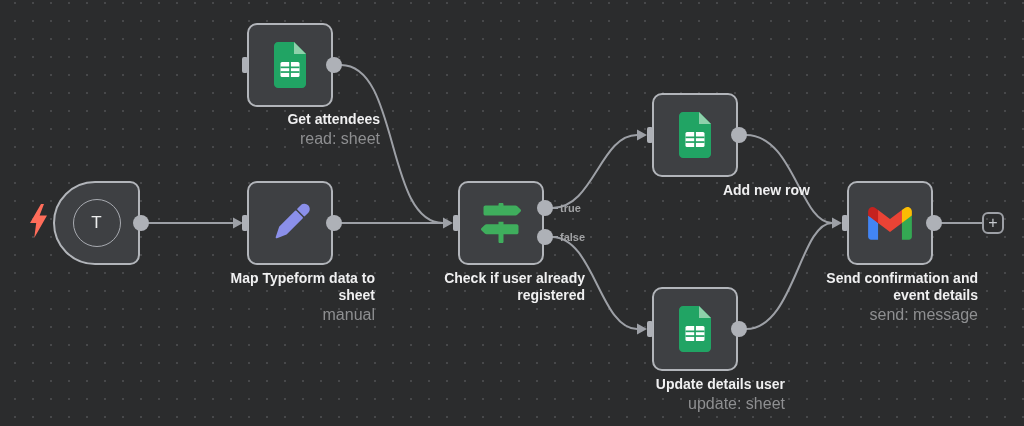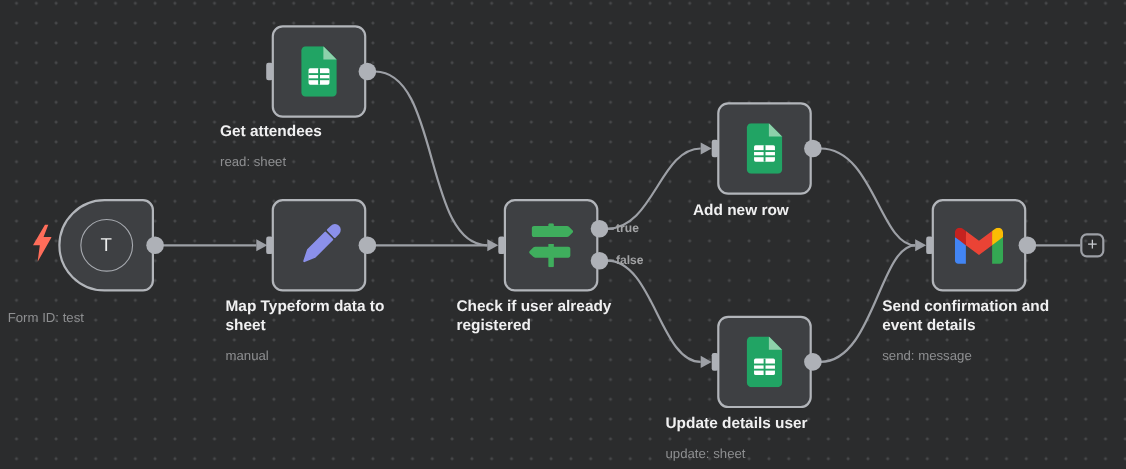--- a/index.html
+++ b/index.html
@@ -22,23 +22,23 @@
     display:flex;align-items:center;justify-content:center;
   }
   .node-box.trigger{width:87px;border-radius:42px 10px 10px 42px;}
   .trigger-circle{
     width:46px;height:46px;border:1.5px solid #a7aab0;border-radius:50%;
     display:flex;align-items:center;justify-content:center;
     color:#eceded;font-size:17px;
   }
   .out-dot{position:absolute;width:16px;height:16px;border-radius:50%;background:#aeb1b7;}
   .in-stub{position:absolute;width:6px;height:16px;border-radius:2px;background:#aeb1b7;}
-  .node-label{position:absolute;text-align:left;}
+  .node-label{position:absolute;text-align:right;}
   .node-title{font-size:14px;font-weight:700;color:#f0f0f1;line-height:1.22;}
-  .node-subtitle{font-size:12px;color:#8e8f91;margin-top:12px;}
+  .node-subtitle{font-size:16px;color:#8e8f91;margin-top:2px;}
   .branch-label{position:absolute;font-size:11px;color:#a2a3a5;font-weight:bold;}
   #add-btn{
     position:absolute;left:982px;top:212px;width:22px;height:22px;box-sizing:border-box;
     border:2px solid #9da0a6;border-radius:6px;background:transparent;
     display:flex;align-items:center;justify-content:center;
     color:#c6c9ce;font-size:16px;line-height:1;cursor:pointer;
   }
   .abs{position:absolute;}
 </style>
 </head>
@@ -72,21 +72,20 @@
     <path d="M11 0 L0 19 H6.2 L4.2 34 L17 11.5 H9.6 L14 0 Z" fill="#ff6d5a"></path>
   </svg>
 
   <div class="node-box trigger" style="left:53px;top:181px">
     <div class="trigger-circle">
       <span>T</span>
     </div>
   </div>
   <div class="out-dot" style="left:133px;top:215px"></div>
   <div class="node-label" style="left:7px;top:270px;width:180px">
-    <div class="node-subtitle">Form ID: test</div>
   </div>
 
   <div class="node-box" style="left:247px;top:23px">
     <svg width="38" height="46" viewBox="0 0 36 46">
       <path d="M6 0 C3.8 0 2 1.8 2 4 v38 c0 2.2 1.8 4 4 4 h24 c2.2 0 4 -1.8 4 -4 V12 L22 0 Z" fill="#21a464"></path>
       <path d="M22 0 L34 12 H22 Z" fill="#8ed1ab"></path>
       <rect x="8.5" y="20" width="19" height="15" rx="1.5" fill="#ffffff"></rect>
       <rect x="8.5" y="24.5" width="19" height="1.7" fill="#21a464"></rect>
       <rect x="8.5" y="29.2" width="19" height="1.7" fill="#21a464"></rect>
       <rect x="17.2" y="20" width="1.7" height="15" fill="#21a464"></rect>

